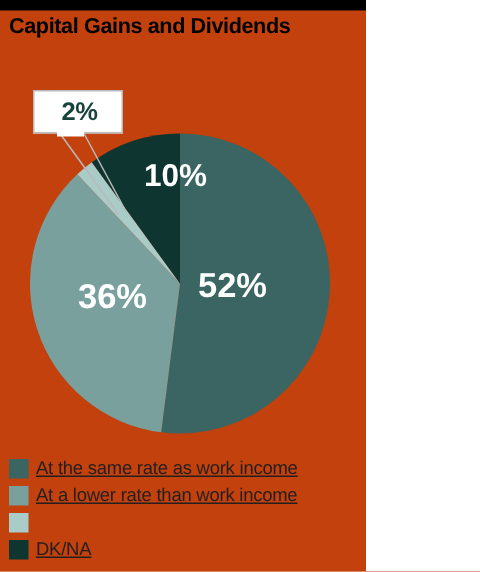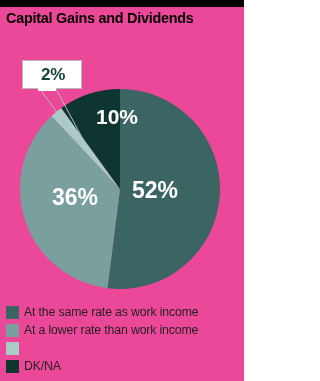--- a/index.html
+++ b/index.html
@@ -12,21 +12,21 @@
     width: 244px;
     height: 381px;
     overflow: hidden;
     font-family: "Liberation Sans", sans-serif;
     -webkit-font-smoothing: antialiased;
   }
   #page {
     position: relative;
     width: 244px;
     height: 381px;
-    background: #ec4899;
+    background: #c2410c;
   }
 
   
   .top-rule {
     position: absolute;
     left: 0;
     top: 0;
     width: 244px;
     height: 7px;
     background: #000000;
@@ -125,20 +125,21 @@
     height: 13px;
     flex: 0 0 13px;
     margin-right: 5px;
   }
   .legend-text {
     font-size: 12.3px;
     line-height: 14px;
     color: #231f20;
     white-space: nowrap;
     letter-spacing: -0.15px;
+    text-decoration: underline;
   }
 </style>
 </head>
 <body>
 
 <div id="page">
 
   <div class="top-rule" style="background: rgb(0, 0, 0);"></div>
 
   <div class="title">

